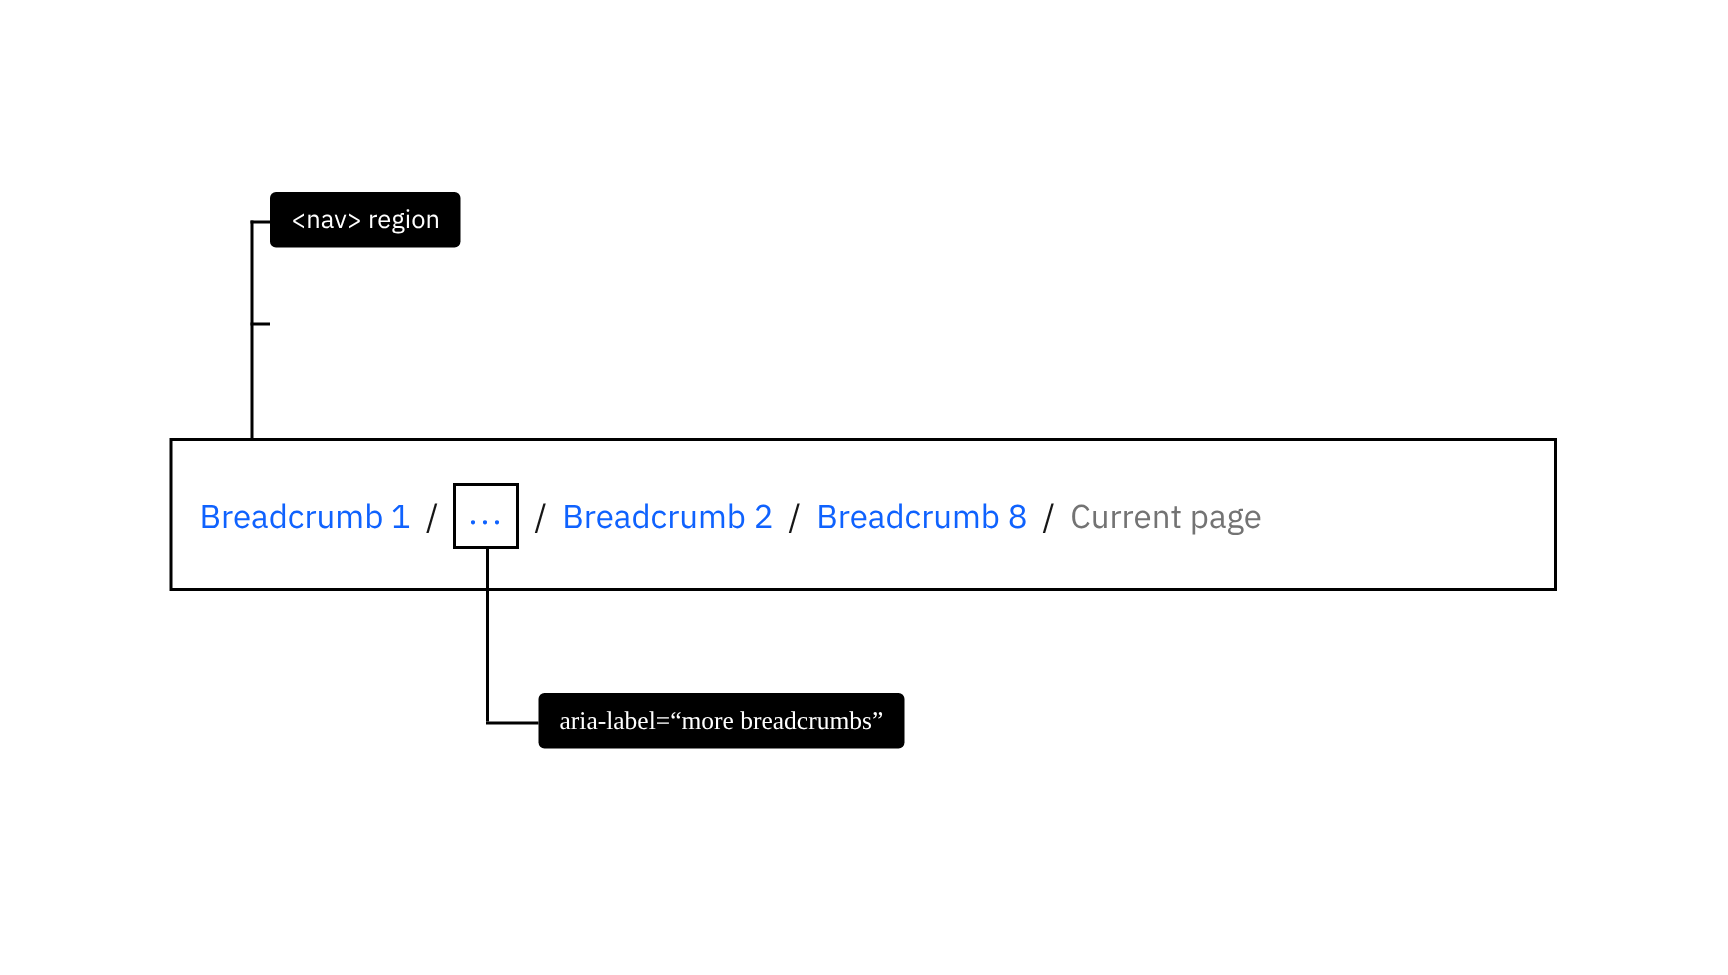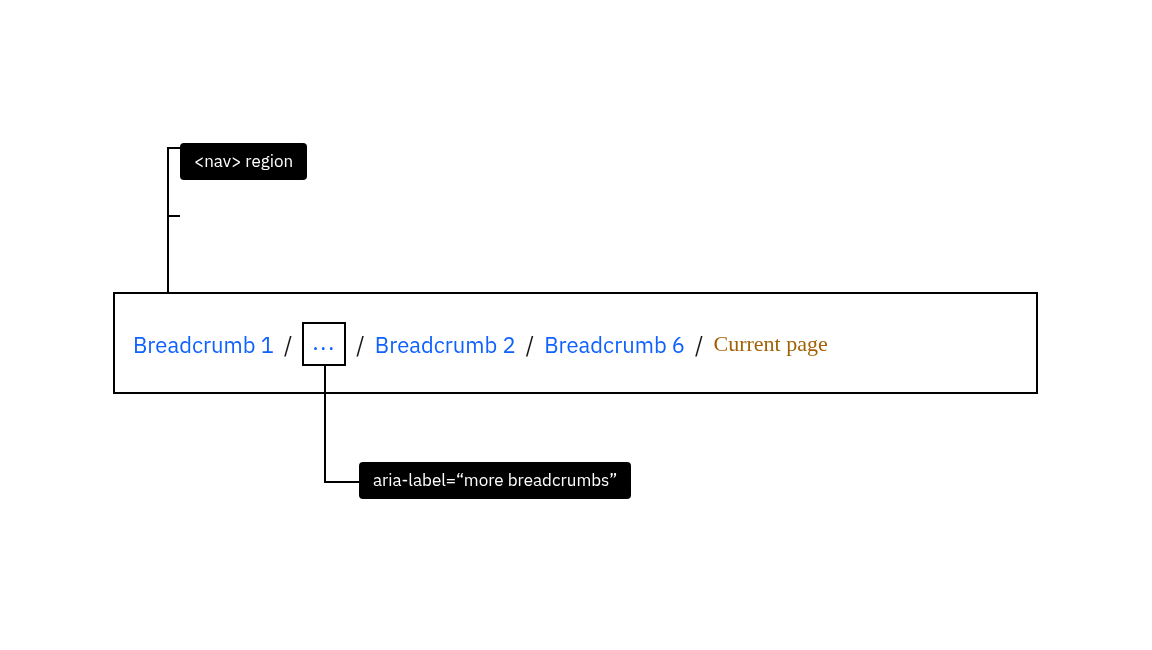--- a/index.html
+++ b/index.html
@@ -43,23 +43,22 @@
   .crumbs .link {
     color: #0f62fe;
     text-decoration: none;
     white-space: nowrap;
   }
   .crumbs .sep {
     color: #161616;
     padding: 0 10px;
   }
   .crumbs .current {
-    color: #a16207;
+    color: #737373;
     white-space: nowrap;
-    font-family: Liberation Serif, serif;
   }
   .overflow-box {
     border: 2px solid #000;
     box-sizing: border-box;
     width: 44px;
     height: 44px;
     display: flex;
     align-items: center;
     justify-content: center;
     color: #0f62fe;
@@ -73,42 +72,42 @@
     background: #000;
   }
   .line.v { width: 1.5px; }
   .line.h { height: 1.5px; }
 </style>
 </head>
 <body>
 
 <div class="stage">
 
-  <div class="annotation" style="left:180px; top:128px;margin-top:15px;">&lt;nav&gt; region</div>
+  <div class="annotation" style="left:180px; top:128px;">&lt;nav&gt; region</div>
 
 
   <div class="line v" style="left:167px; top:147px; height:145px;"></div>
 
   <div class="line h" style="left:167px; top:147px; width:13px;"></div>
 
   <div class="line h" style="left:167px; top:215px; width:13px;"></div>
 
   <div class="nav-region" style="left:113px; top:292px; width:925px; height:102px;"></div>
 
   <nav class="crumbs" style="left:133px; top:322px; height:44px;text-align:center;">
     <a class="link" href="#">Breadcrumb 1</a>
     <span class="sep">/</span>
     <span class="overflow-box">...</span>
     <span class="sep">/</span>
     <a class="link" href="#">Breadcrumb 2</a>
     <span class="sep">/</span>
-    <a class="link" href="#">Breadcrumb 6</a>
+    <a class="link" href="#">Breadcrumb 8</a>
     <span class="sep">/</span>
     <span class="current">Current page</span>
   </nav>
 
   <div class="line v" style="left:324px; top:366px; height:115px;"></div>
 
   <div class="line h" style="left:324px; top:481px; width:35px;"></div>
 
-  <div class="annotation" style="left:359px; top:462px;">aria-label=“more breadcrumbs”</div>
+  <div class="annotation" style="left:359px; top:462px;font-family:Liberation Serif, serif;">aria-label=“more breadcrumbs”</div>
 
 </div>
 
 </body></html>

